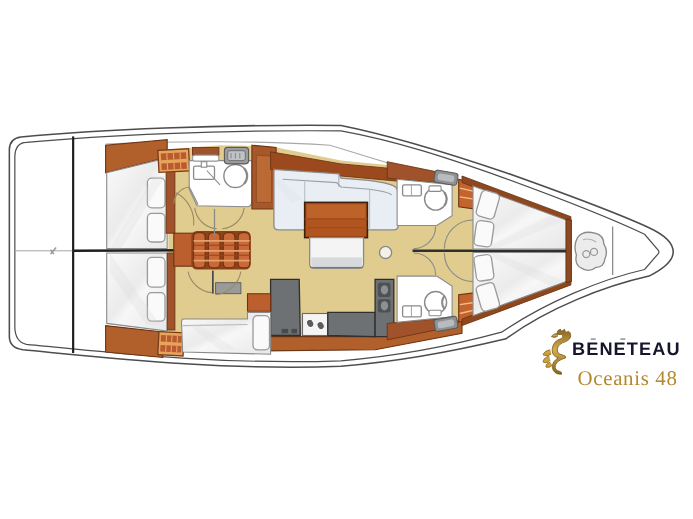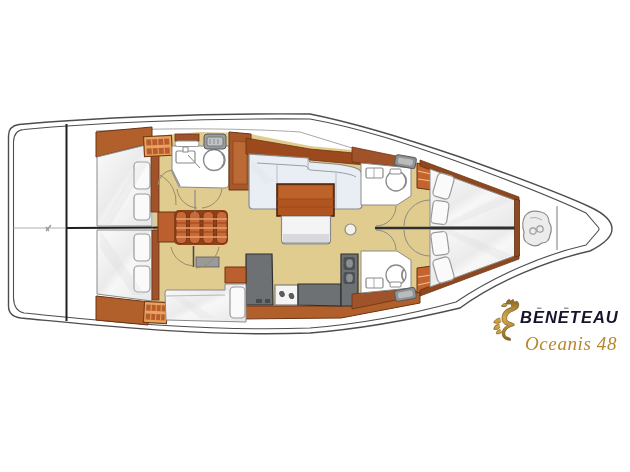--- a/index.html
+++ b/index.html
@@ -1,16 +1,16 @@
 <!DOCTYPE html>
 <html><head>
 <meta charset="utf-8">
 <style>
   html,body{margin:0;padding:0;background:#ffffff;}
-  #wrap{position:relative;width:630px;height:472px;background:#ffffff;overflow:hidden;font-style:italic;}
+  #wrap{position:relative;width:630px;height:472px;background:#ffffff;overflow:hidden;}
   svg{position:absolute;left:0;top:0;}
 </style>
 </head>
 <body>
 <div id="wrap">
 <svg width="630" height="472" viewBox="0 0 630 472">
 <defs>
   <linearGradient id="bedsheen" x1="0" y1="0" x2="1" y2="1">
     <stop offset="0" stop-color="#fbfbfb"></stop>
     <stop offset="0.45" stop-color="#ebebeb"></stop>

